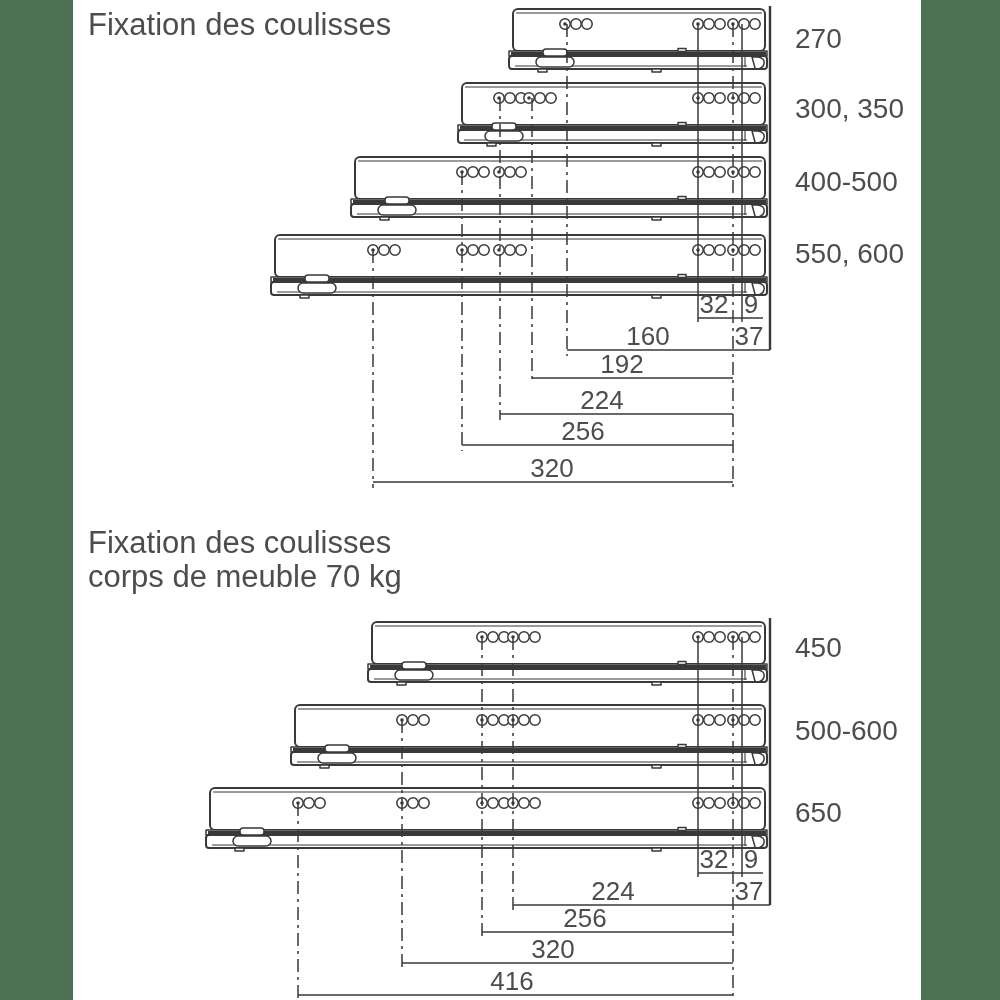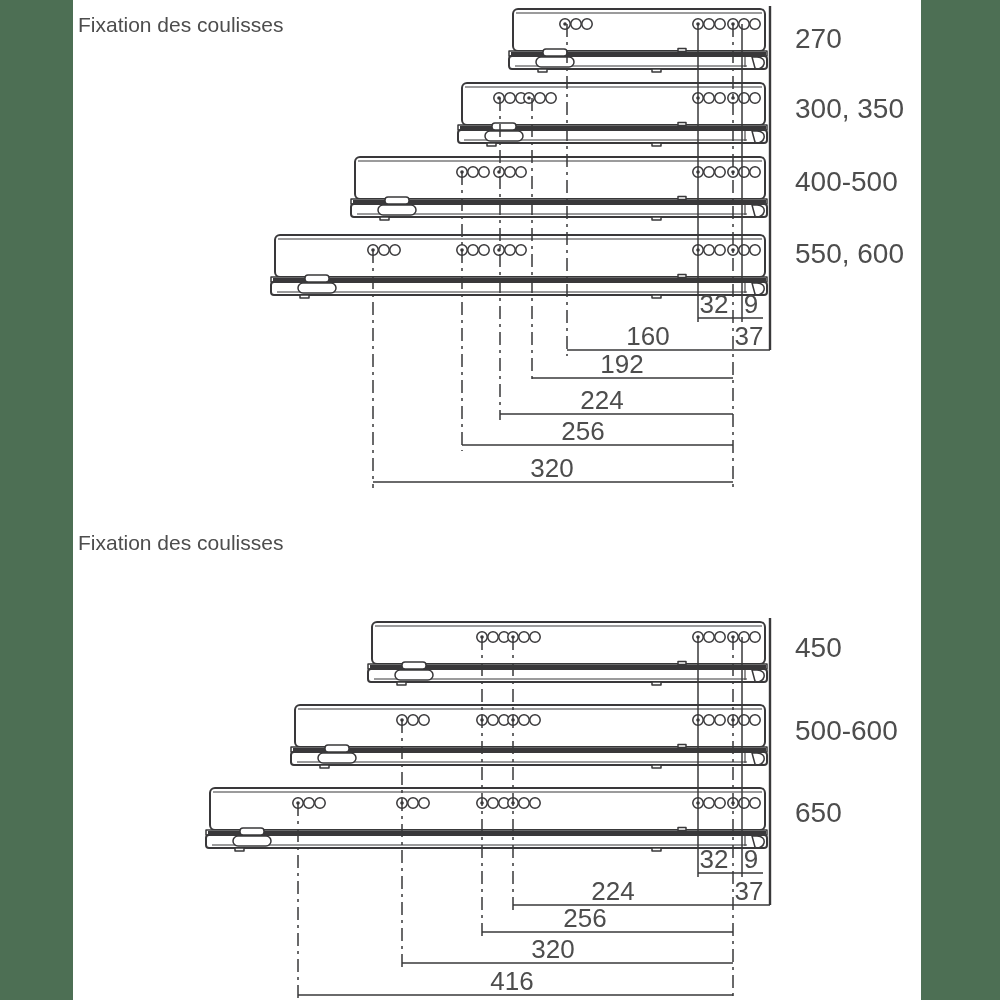--- a/index.html
+++ b/index.html
@@ -24,23 +24,23 @@
   .part{fill:#ffffff;stroke:var(--line);stroke-width:2;stroke-linejoin:round;}
   .thin{stroke-width:1.5;}
   .ln{stroke:var(--line);stroke-width:1.5;fill:none;}
   .ln1{stroke:var(--line);stroke-width:1.1;fill:none;}
   .lnB{stroke:var(--line);stroke-width:3;fill:none;}
   .lnd{stroke:var(--line);stroke-width:1.5;stroke-dasharray:13 5 3 5;fill:none;}
   .datum{stroke:var(--line);stroke-width:2.4;fill:none;}
   .hole-dot{fill:var(--line);stroke:none;}
   .title{
     position:absolute;
-    left:78px;
+    left:88px;
     color:var(--text);
-    font-size:21px;
+    font-size:31px;
     line-height:34px;
     white-space:nowrap;
   }
   .title-40{top:8px;}
   .title-70{top:526px;}
 </style>
 </head>
 <body>
 
 <div class="page">
@@ -423,14 +423,15 @@
         </g>
       </g>
     </svg>
 
   <div class="title title-40">
     <div>Fixation des coulisses</div>
   </div>
 
   <div class="title title-70">
     <div>Fixation des coulisses</div>
+    <div>corps de meuble 70 kg</div>
   </div>
 </div>
 
 </body></html>

